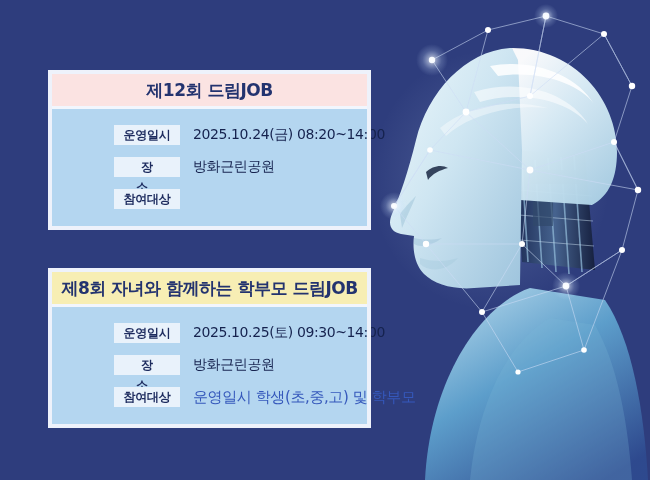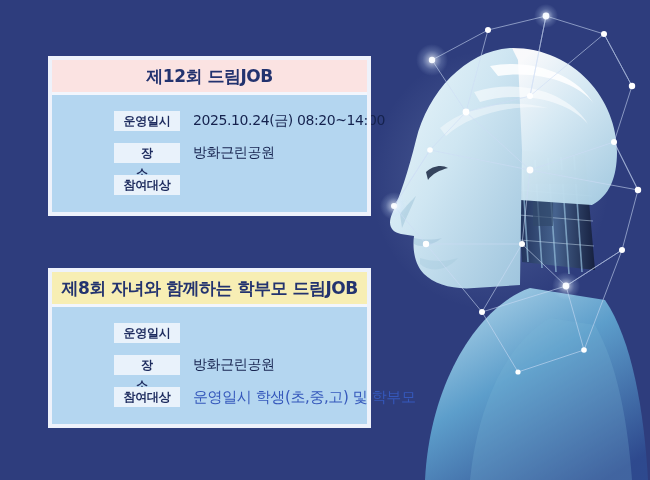--- a/index.html
+++ b/index.html
@@ -32,21 +32,21 @@
     overflow: hidden;
   }
   .art svg { display: block; }
 
   
   .card {
     position: absolute;
     left: 52px;
     width: 315px;
   }
-  .card--one { top: 60px; }
+  .card--one { top: 74px; }
   .card--two { top: 272px; }
 
   
   .bar {
     position: absolute;
     background: #eef2fb;
   }
   .bar--left {
     left: -4px;
     top: -3px;
@@ -295,20 +295,21 @@
     <div class="bar bar--left"></div>
     <div class="bar bar--right"></div>
     <div class="bar bar--bottom"></div>
 
     <div class="card-header">제8회 자녀와 함께하는 학부모 드림JOB</div>
     <div class="card-sep"></div>
     <div class="card-body">
 
       <div class="row">
         <span class="chip">운영일시</span>
+        <span class="value">2025.10.25(토) 09:30~14:00</span>
       </div>
 
       <div class="row">
         <span class="chip chip--spaced">장   소</span>
         <span class="value">방화근린공원</span>
       </div>
 
       <div class="row">
         <span class="chip">참여대상</span>
         <span class="value value--accent">운영일시 학생(초,중,고) 및 학부모</span>

